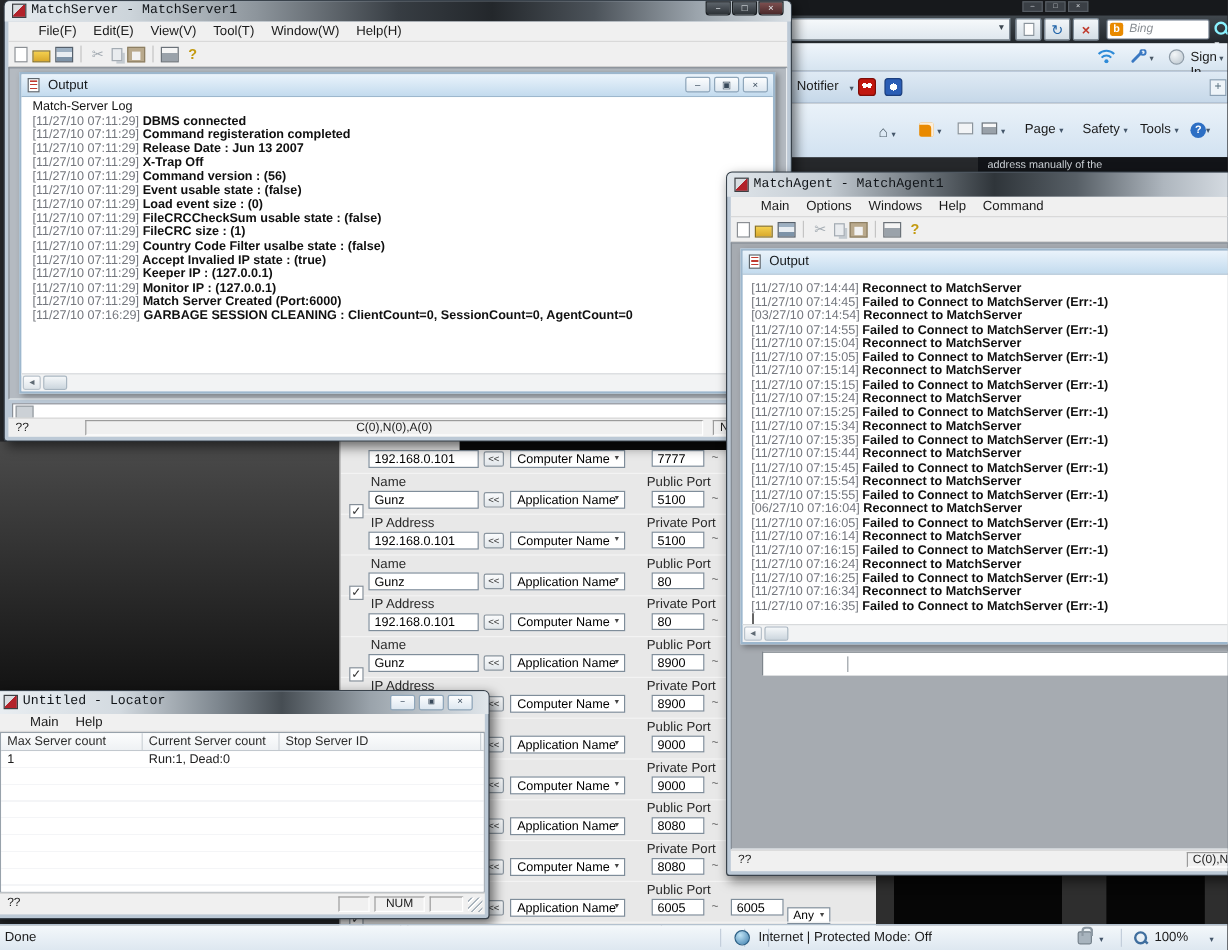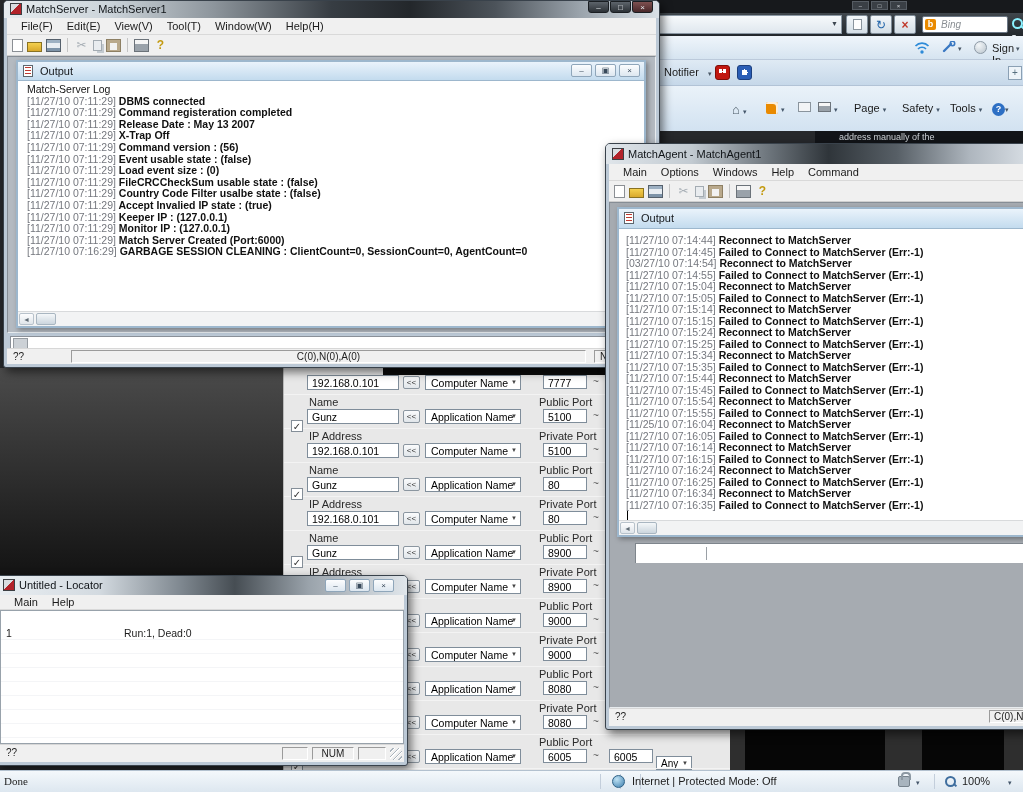--- a/index.html
+++ b/index.html
@@ -3,29 +3,29 @@
 <meta charset="utf-8">
 <style>
   * { box-sizing: border-box; margin: 0; padding: 0; }
   html,body { width:1023px; height:792px; overflow:hidden; }
   body { font-family:"Liberation Sans", sans-serif; background:#26282b; position:relative; }
   #screen { position:absolute; inset:0; }
 
   
   .win { position:absolute; border:1px solid #39424b; border-radius:5px 5px 3px 3px;
          background:#bcc9d6; box-shadow:3px 4px 10px rgba(0,0,0,.55); }
-  .tbar { position:relative; width:100%; font-size:11px; color:#101418; }
+  .tbar { position:relative; width:100%; font-size:11px; color:#101418;font-family:Liberation Mono, monospace; }
   .ttext { position:absolute; left:22px; top:2px; white-space:nowrap; }
   .appico { position:absolute; left:6px; top:2px; width:12px; height:12px;
             background:linear-gradient(135deg,#d9dde1 0 45%,#b2222a 45% 100%); border:1px solid #3c3f43; }
   .winbtns { position:absolute; right:6px; top:0; display:flex; gap:1px; }
   .wbtn { width:21px; height:12px; font-size:8px; line-height:11px; text-align:center; color:#e8ecef;
           background:linear-gradient(#5d646b,#2c3136); border:1px solid #1a1e22; border-radius:0 0 3px 3px; }
   .wbtn.close { background:linear-gradient(#7e5050,#49282a); }
-  .mbar { background:#f0f0f0; border-bottom:1px solid #d9d9d9; font-size:11px; color:#1b1b1b; padding-left:7px; }
+  .mbar { background:#f0f0f0; border-bottom:1px solid #d9d9d9; font-size:11px; color:#1b1b1b; padding-left:18px; }
   .mi { display:inline-block; padding:2px 7px 0 7px; }
   .tools { background:#f0f0f0; border-bottom:1px solid #cfcfcf; display:flex; align-items:center; padding-left:5px; gap:4px; }
   .tsep { width:1px; height:14px; background:#c4c4c4; margin:0 2px; }
   .ti { width:15px; height:13px; display:inline-block; position:relative; font-size:11px; line-height:13px; text-align:center; }
   .ic-new { background:#fff; border:1px solid #8b8f94; width:11px; height:13px; }
   .ic-open { background:linear-gradient(#f4d04f,#d9a92c); border:1px solid #8a7222; height:10px; margin-top:3px; }
   .ic-save { background:linear-gradient(#9db0c2 0 30%,#e8edf2 30% 70%,#7d93a8 70% 100%); border:1px solid #55606c; }
   .ic-cut { color:#a3abb2; font-size:12px; }
   .ic-copy { border:1px solid #a3abb2; background:#e9ecef; box-shadow:3px 3px 0 -1px #c3cad0; width:9px; height:11px; }
   .ic-paste { background:#b9a98c; border:1px solid #8d7f63; }
@@ -185,24 +185,24 @@
   .cmd-item { position:absolute; top:16px; font-size:11px; color:#1a1a1a; white-space:nowrap; }
   .dd { font-size:7px; color:#44566a; }
   .home-ico { font-size:13px; color:#4a5a66; }
   .feed-ico { display:inline-block; width:12px; height:12px; background:#e98a00; border-radius:2px; vertical-align:-2px;
               box-shadow:inset -3px 3px 0 -1px rgba(255,255,255,.85); }
   .mail-ico { display:inline-block; width:13px; height:10px; background:#f2f4f6; border:1px solid #8a949d; }
   .print-ico { display:inline-block; width:13px; height:10px; background:linear-gradient(#f7f7f7 0 35%,#99a1a9 35% 100%); border:1px solid #6d747b; }
   .help-ico { display:inline-block; width:13px; height:13px; border-radius:50%; background:#2d6fc4; color:#fff;
               font-size:9px; line-height:13px; text-align:center; font-weight:bold; }
   .ie-tooltip { position:absolute; left:815px; top:131px; width:208px; height:13px; background:#121418; color:#ccd1d6;
-                font-size:9px; line-height:13px; padding-left:24px; overflow:hidden; white-space:nowrap; }
+                font-size:9px; line-height:13px; padding-left:8px; overflow:hidden; white-space:nowrap; }
   .ie-statusbar { position:absolute; left:0; top:770px; width:1023px; height:22px;
                   background:linear-gradient(#f4f8fb,#dde7f0); border-top:1px solid #b3c1cf; font-size:11px; color:#1c1c1c; }
-  .st-done { position:absolute; left:4px; top:4px;font-family:Liberation Serif, serif; }
+  .st-done { position:absolute; left:4px; top:4px; }
   .st-div { position:absolute; top:3px; width:1px; height:15px; background:#c3cedb; }
   .st-globe { position:absolute; left:612px; top:4px; width:13px; height:13px; border-radius:50%;
               background:radial-gradient(circle at 35% 30%,#bfe3f5,#3f7fae); border:1px solid #2e6186; }
   .st-zone { position:absolute; left:632px; top:4px; }
   .st-lock { position:absolute; left:898px; top:5px; width:12px; height:11px; background:#a8b4be; border:1px solid #76828c; border-radius:2px; }
   .st-lock::before { content:""; position:absolute; left:2px; top:-5px; width:6px; height:6px; border:2px solid #8d99a3; border-bottom:none; border-radius:4px 4px 0 0; }
   .st-zoomtext { position:absolute; left:962px; top:4px; }
   .mag { display:inline-block; position:relative; width:12px; height:12px; }
   .mag::before { content:""; position:absolute; left:0; top:0; width:7px; height:7px; border:2px solid #3f6e9e; border-radius:50%; }
   .mag::after { content:""; position:absolute; left:8px; top:8px; width:4px; height:2px; background:#3f6e9e; transform:rotate(45deg); }
@@ -435,20 +435,25 @@
       <span class="appico"></span>
       <span class="ttext">Untitled - Locator</span>
       <span class="locbtns">
         <span class="cbtn">–</span>
         <span class="cbtn">▣</span>
         <span class="cbtn">×</span>
       </span>
     </div>
     <div class="mbar"><span class="mi">Main</span><span class="mi">Help</span></div>
     <div class="loctable">
+      <div class="lt-head">
+          <span class="lt-col">Max Server count</span>
+          <span class="lt-col">Current Server count</span>
+          <span class="lt-col">Stop Server ID</span>
+        </div>
       <div class="lt-body">
           <div class="lt-row">
             <span class="lt-cell">1</span>
             <span class="lt-cell">Run:1, Dead:0</span>
             <span class="lt-cell"></span>
           </div>
         </div>
     </div>
     <div class="sbar">
       <span class="sleft">??</span>
@@ -493,26 +498,27 @@
             <span class="cbtn">–</span>
             <span class="cbtn">▣</span>
             <span class="cbtn">×</span>
           </span>
         </div>
         <div class="ccontent">
           <div class="log-head">Match-Server Log</div>
           <div>
               <div class="ll"><span class="ts">[11/27/10 07:11:29]</span><span class="lm"> DBMS connected</span></div>
               <div class="ll"><span class="ts">[11/27/10 07:11:29]</span><span class="lm"> Command registeration completed</span></div>
-              <div class="ll"><span class="ts">[11/27/10 07:11:29]</span><span class="lm"> Release Date : May 13 2007</span></div>
+              <div class="ll"><span class="ts">[11/27/10 07:11:29]</span><span class="lm"> Release Date : Jun 13 2007</span></div>
               <div class="ll"><span class="ts">[11/27/10 07:11:29]</span><span class="lm"> X-Trap Off</span></div>
               <div class="ll"><span class="ts">[11/27/10 07:11:29]</span><span class="lm"> Command version : (56)</span></div>
               <div class="ll"><span class="ts">[11/27/10 07:11:29]</span><span class="lm"> Event usable state : (false)</span></div>
               <div class="ll"><span class="ts">[11/27/10 07:11:29]</span><span class="lm"> Load event size : (0)</span></div>
               <div class="ll"><span class="ts">[11/27/10 07:11:29]</span><span class="lm"> FileCRCCheckSum usable state : (false)</span></div>
+              <div class="ll"><span class="ts">[11/27/10 07:11:29]</span><span class="lm"> FileCRC size : (1)</span></div>
               <div class="ll"><span class="ts">[11/27/10 07:11:29]</span><span class="lm"> Country Code Filter usalbe state : (false)</span></div>
               <div class="ll"><span class="ts">[11/27/10 07:11:29]</span><span class="lm"> Accept Invalied IP state : (true)</span></div>
               <div class="ll"><span class="ts">[11/27/10 07:11:29]</span><span class="lm"> Keeper IP : (127.0.0.1)</span></div>
               <div class="ll"><span class="ts">[11/27/10 07:11:29]</span><span class="lm"> Monitor IP : (127.0.0.1)</span></div>
               <div class="ll"><span class="ts">[11/27/10 07:11:29]</span><span class="lm"> Match Server Created (Port:6000)</span></div>
               <div class="ll"><span class="ts">[11/27/10 07:16:29]</span><span class="lm"> GARBAGE SESSION CLEANING : ClientCount=0, SessionCount=0, AgentCount=0</span></div>
             </div>
         </div>
         <div class="hscroll">
           <span class="sarrow">◄</span>
@@ -566,21 +572,21 @@
               <div class="ll"><span class="ts">[11/27/10 07:15:14]</span><span class="lm"> Reconnect to MatchServer</span></div>
               <div class="ll"><span class="ts">[11/27/10 07:15:15]</span><span class="lm"> Failed to Connect to MatchServer (Err:-1)</span></div>
               <div class="ll"><span class="ts">[11/27/10 07:15:24]</span><span class="lm"> Reconnect to MatchServer</span></div>
               <div class="ll"><span class="ts">[11/27/10 07:15:25]</span><span class="lm"> Failed to Connect to MatchServer (Err:-1)</span></div>
               <div class="ll"><span class="ts">[11/27/10 07:15:34]</span><span class="lm"> Reconnect to MatchServer</span></div>
               <div class="ll"><span class="ts">[11/27/10 07:15:35]</span><span class="lm"> Failed to Connect to MatchServer (Err:-1)</span></div>
               <div class="ll"><span class="ts">[11/27/10 07:15:44]</span><span class="lm"> Reconnect to MatchServer</span></div>
               <div class="ll"><span class="ts">[11/27/10 07:15:45]</span><span class="lm"> Failed to Connect to MatchServer (Err:-1)</span></div>
               <div class="ll"><span class="ts">[11/27/10 07:15:54]</span><span class="lm"> Reconnect to MatchServer</span></div>
               <div class="ll"><span class="ts">[11/27/10 07:15:55]</span><span class="lm"> Failed to Connect to MatchServer (Err:-1)</span></div>
-              <div class="ll"><span class="ts">[11/25/10 07:16:04]</span><span class="lm"> Reconnect to MatchServer</span></div>
+              <div class="ll"><span class="ts">[06/27/10 07:16:04]</span><span class="lm"> Reconnect to MatchServer</span></div>
               <div class="ll"><span class="ts">[11/27/10 07:16:05]</span><span class="lm"> Failed to Connect to MatchServer (Err:-1)</span></div>
               <div class="ll"><span class="ts">[11/27/10 07:16:14]</span><span class="lm"> Reconnect to MatchServer</span></div>
               <div class="ll"><span class="ts">[11/27/10 07:16:15]</span><span class="lm"> Failed to Connect to MatchServer (Err:-1)</span></div>
               <div class="ll"><span class="ts">[11/27/10 07:16:24]</span><span class="lm"> Reconnect to MatchServer</span></div>
               <div class="ll"><span class="ts">[11/27/10 07:16:25]</span><span class="lm"> Failed to Connect to MatchServer (Err:-1)</span></div>
               <div class="ll"><span class="ts">[11/27/10 07:16:34]</span><span class="lm"> Reconnect to MatchServer</span></div>
               <div class="ll"><span class="ts">[11/27/10 07:16:35]</span><span class="lm"> Failed to Connect to MatchServer (Err:-1)</span></div>
             </div>
           <span class="caret"></span>
         </div>

